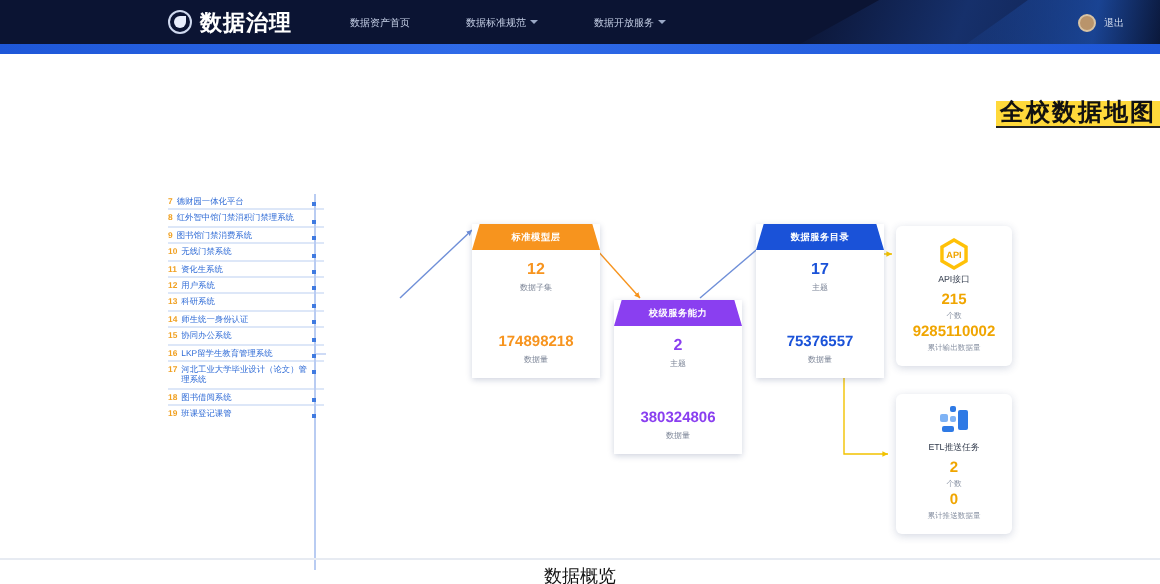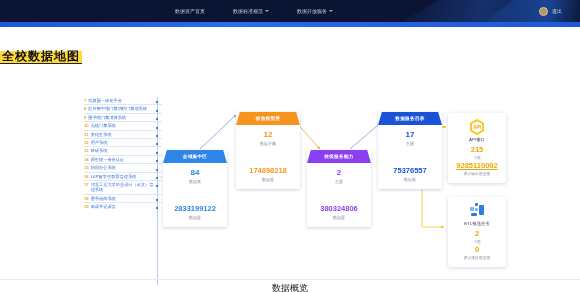--- a/index.html
+++ b/index.html
@@ -96,21 +96,21 @@
   }
 
   
   .page {
     position: relative;
     height: 265px;
     background: #ffffff;
     overflow: hidden;
   }
   .page-title {
-    text-align: left;
+    text-align: right;
     font-size: 12px;
     font-weight: bold;
     color: #111111;
     padding-top: 21px;
     letter-spacing: 1px;
   }
   .page-title span {
     background: linear-gradient(to bottom, transparent 0%, transparent 12%, #ffd93b 12%, #ffd93b 100%);
     padding: 0 2px;
     border-bottom: 1px solid #222;
@@ -263,20 +263,24 @@
     height: 1px; background: #e7ebf2;
   }
 </style>
 </head>
 <body>
 
 <div class="header">
   <div class="header-bg-poly"></div>
   <div class="header-bg-poly2"></div>
 
+  <div class="logo-wrap">
+    <span class="logo-mark"></span>
+    <span class="logo-text">数据治理</span>
+  </div>
 
   <div class="nav">
     <div class="nav-item">
       <span>数据资产首页</span>
     </div>
     <div class="nav-item">
       <span>数据标准规范</span>
       <span class="caret"></span>
     </div>
     <div class="nav-item">
@@ -413,29 +417,20 @@
 
     <div class="side-item">
       <span class="num">19</span>
       <span class="lbl">班课登记课管</span>
       <span class="dot"></span>
     </div>
   </div>
 
   <div class="diagram">
 
-    <div class="node" style="left:163px; top:123px;">
-      <div class="node-cap" style="background:#2f86e8;">全域集中区</div>
-      <div class="node-body">
-        <div class="node-num" style="color:#2f86e8;">84</div>
-        <div class="node-lbl">数据表</div>
-        <div class="node-num2" style="color:#2f86e8;">2833199122</div>
-        <div class="node-lbl">数据量</div>
-      </div>
-    </div>
 
     <div class="node" style="left:236px; top:85px;">
       <div class="node-cap" style="background:#f7941e;">标准模型层</div>
       <div class="node-body">
         <div class="node-num" style="color:#f7941e;">12</div>
         <div class="node-lbl">数据子集</div>
         <div class="node-num2" style="color:#f7941e;">174898218</div>
         <div class="node-lbl">数据量</div>
       </div>
     </div>
@@ -463,21 +458,21 @@
     <div class="rcard" style="left:448px; top:86px;">
       <div class="rcard-icon">
         <div class="hexicon">
           <div class="inner"></div>
           <div class="txt">API</div>
         </div>
       </div>
       <div class="rcard-title">API接口</div>
       <div class="rcard-num" style="color:#f0a500;">215</div>
       <div class="rcard-lbl">个数</div>
-      <div class="rcard-num" style="color:#f0a500;text-decoration:underline;">9285110002</div>
+      <div class="rcard-num" style="color:#f0a500;">9285110002</div>
       <div class="rcard-lbl">累计输出数据量</div>
     </div>
 
     <div class="rcard" style="left:448px; top:170px;">
       <div class="rcard-icon">
         <div class="etlicon">
           <div class="blk" style="left:1px;  top:4px;  width:4px; height:4px; background:#7fb3f5;"></div>
           <div class="blk" style="left:6px;  top:0px;  width:3px; height:3px; background:#2f7ae5;"></div>
           <div class="blk" style="left:6px;  top:5px;  width:3px; height:3px; background:#7fb3f5;"></div>
           <div class="blk" style="left:10px; top:2px;  width:5px; height:10px; background:#2f7ae5;"></div>

